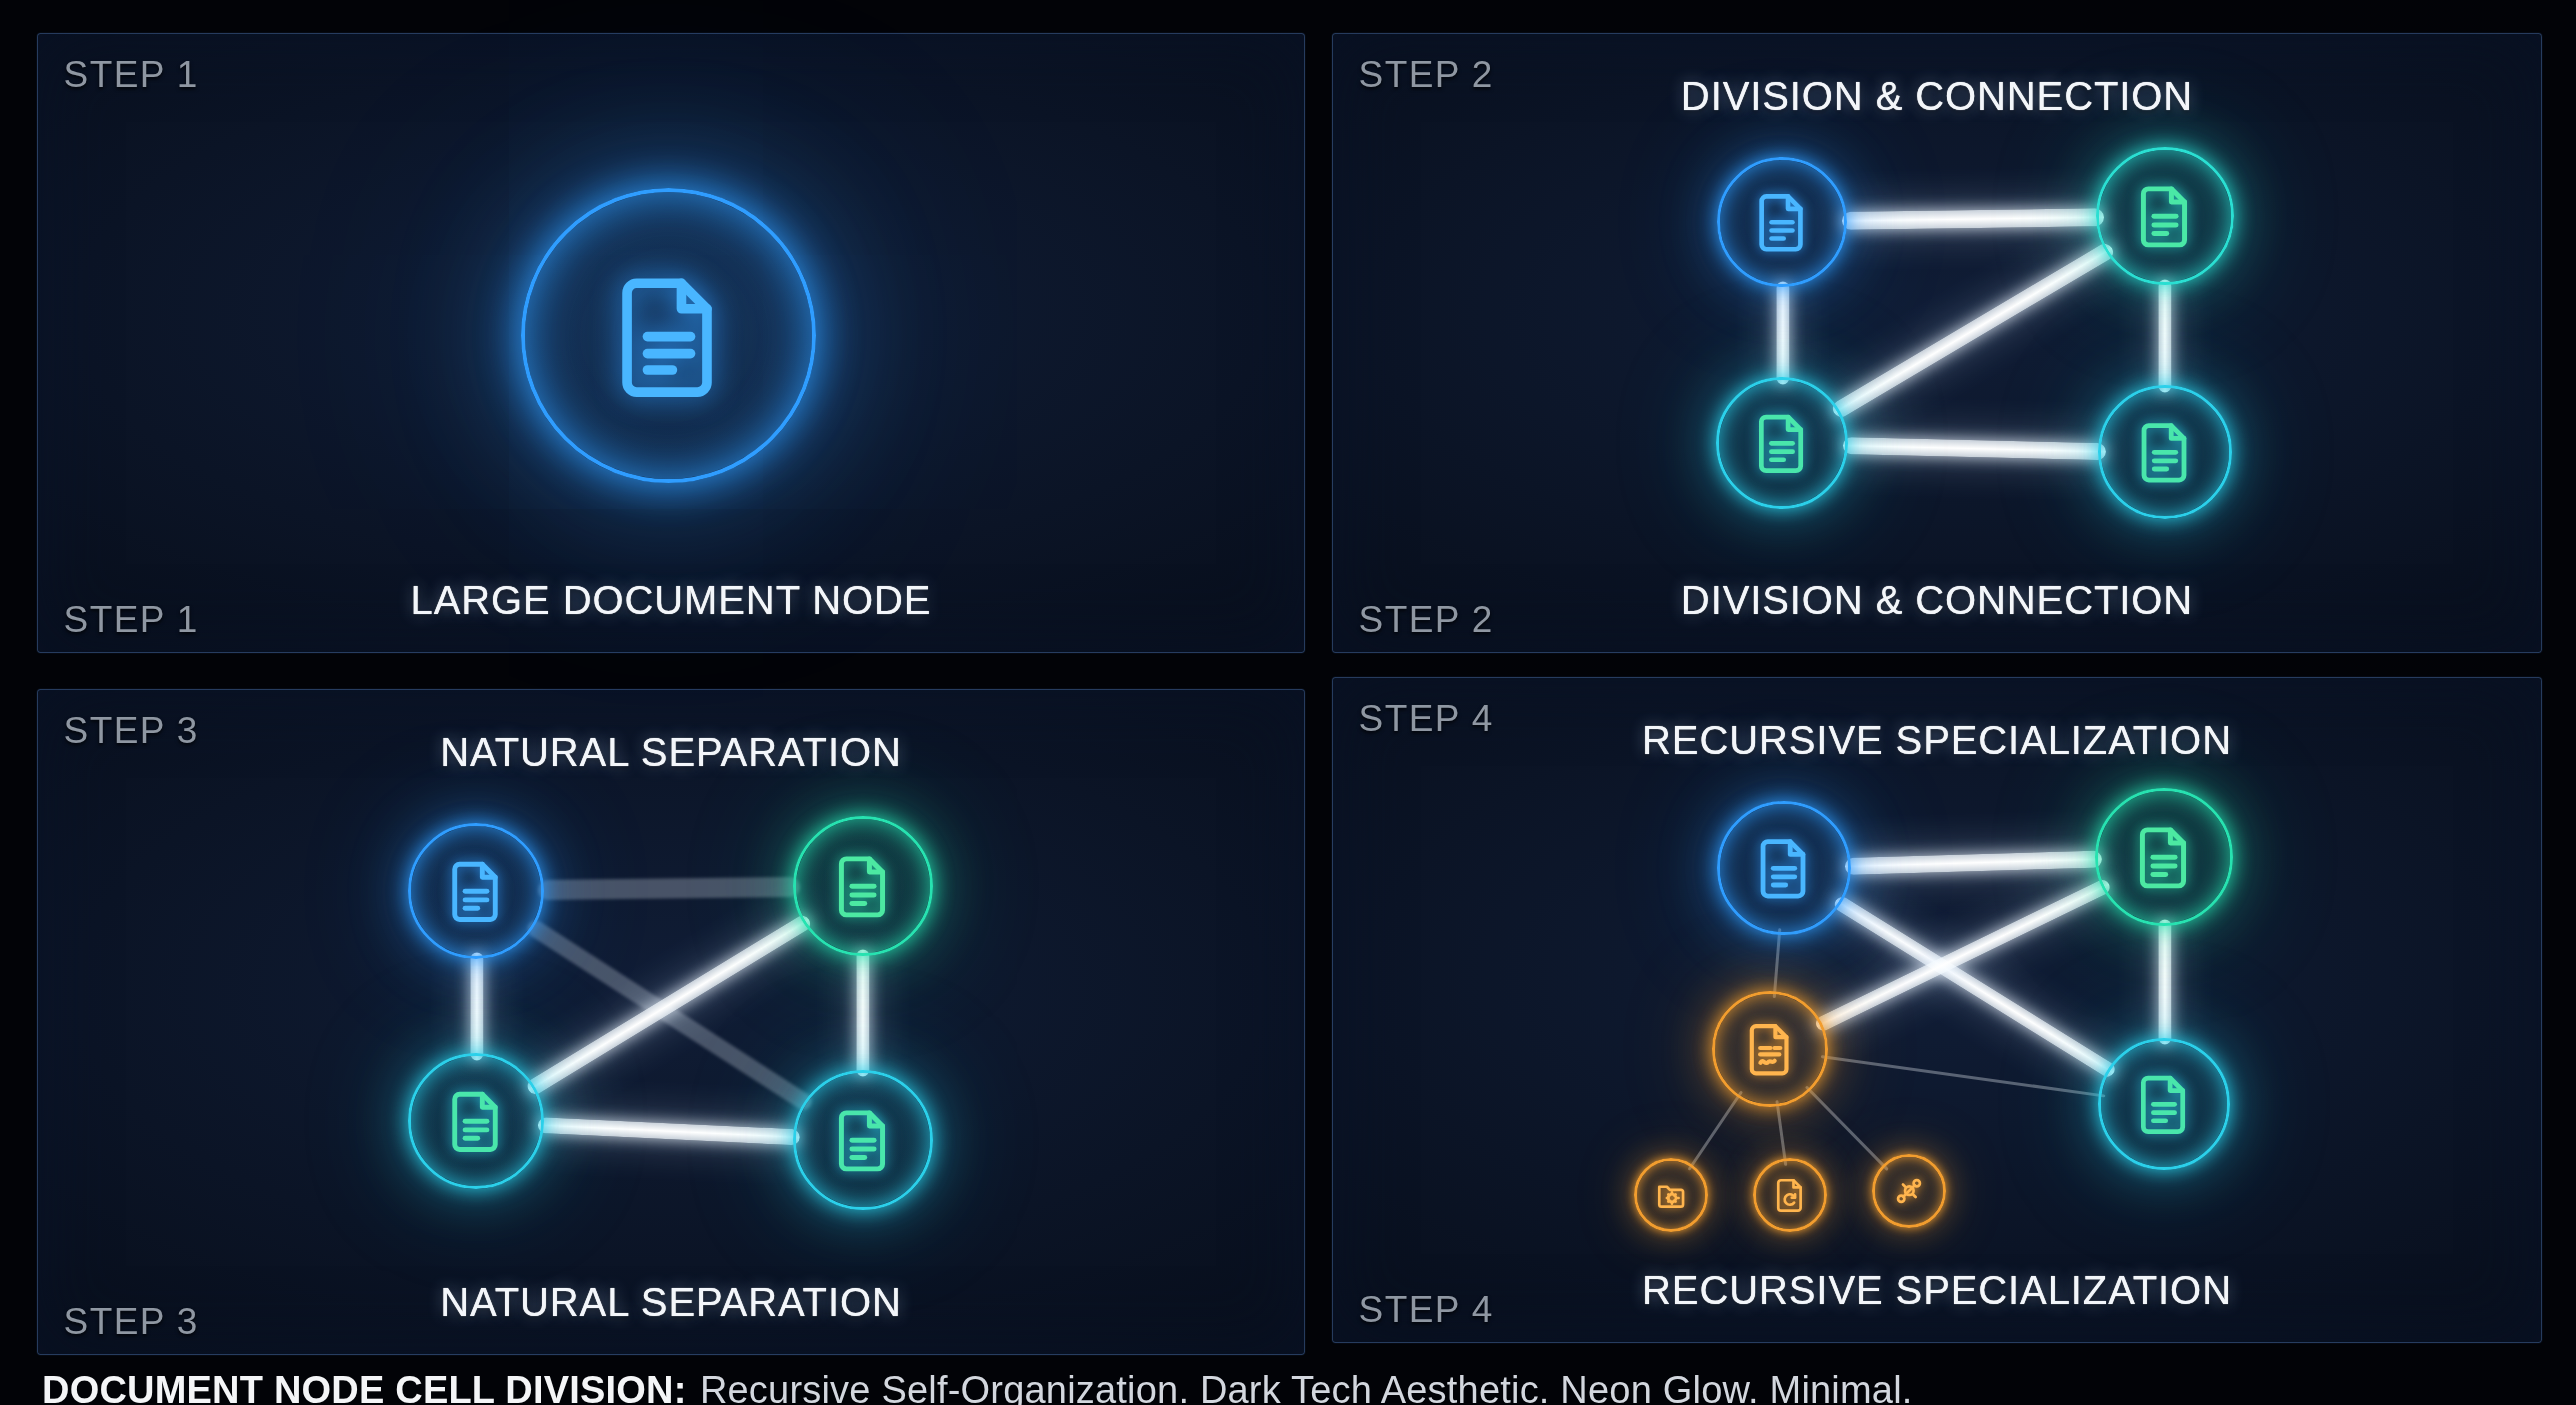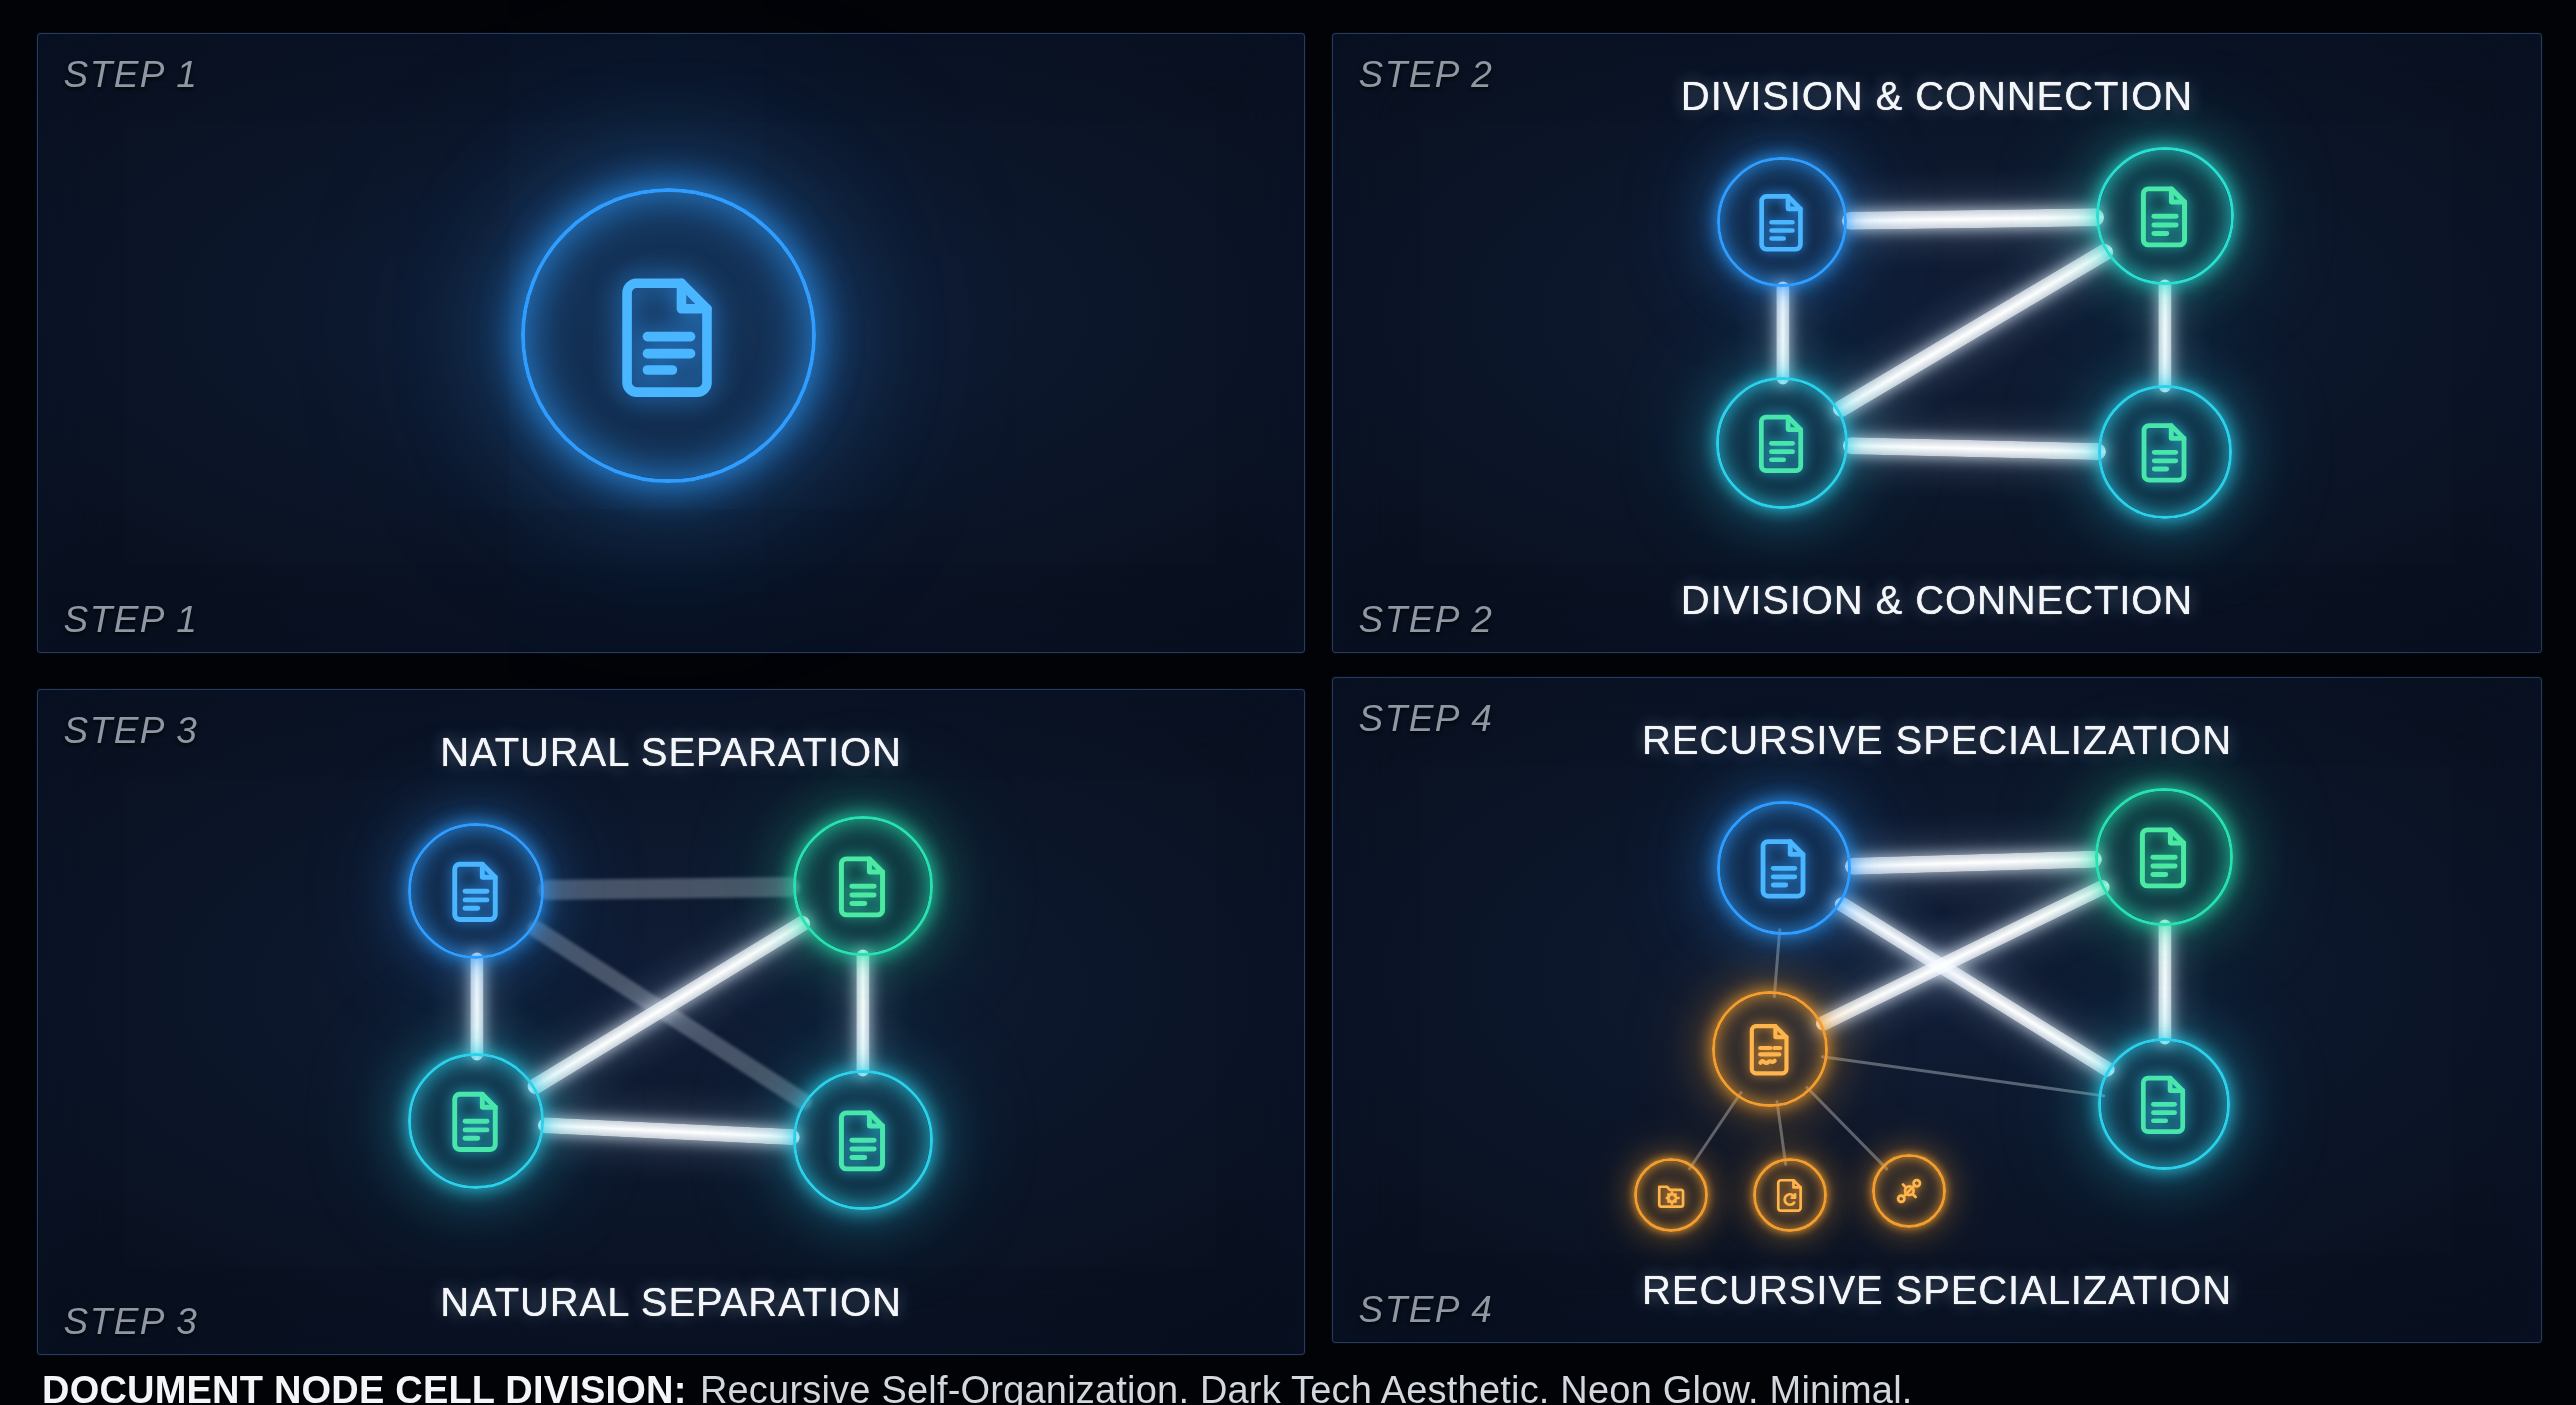--- a/index.html
+++ b/index.html
@@ -17,21 +17,20 @@
   .panel-1{left:37px;top:33px;width:1266px;height:618px;}
   .panel-2{left:1332px;top:33px;width:1208px;height:618px;}
   .panel-3{left:37px;top:677px;width:1266px;height:664px;margin-top:12px;}
   .panel-4{left:1332px;top:677px;width:1208px;height:664px;}
 
   .step-label{
     position:absolute;left:25.6px;z-index:4;
     font-size:37px;letter-spacing:1.4px;color:#8f97a2;
     text-shadow:0 1.8px 3.7px rgba(0,0,0,0.8);
     white-space:nowrap;
-    font-style:italic;
   }
   .step-label.top{top:20px;}
   .step-label.bottom{bottom:11px;}
 
   .panel-title{
     position:absolute;left:0;width:100%;text-align:center;z-index:4;
     font-size:40px;letter-spacing:0.9px;color:#f3f6fa;
     text-shadow:0 0 0.9px #fff, 0 0 14.6px rgba(185,215,255,0.45), 0 1.8px 5.5px rgba(0,0,0,0.6);
     white-space:nowrap;
   }
@@ -86,20 +85,21 @@
             <svg viewBox="0 0 24 24">
               <path d="M6.3 2.7h7.9l4.5 4.5v13a1.7 1.7 0 0 1-1.7 1.7H6.3a1.7 1.7 0 0 1-1.7-1.7V4.4a1.7 1.7 0 0 1 1.7-1.7z"></path>
               <path d="M14.2 2.7v4.5h4.5"></path>
               <path d="M8.2 12.1h7.6"></path>
               <path d="M8.2 15.1h7.6"></path>
               <path d="M8.2 18h4.4"></path>
             </svg>
           </span>
         </div>
       </div>
+    <div class="panel-title bottom">LARGE DOCUMENT NODE</div>
     <span class="step-label bottom">STEP 1</span>
   </section>
 
   <section class="panel panel-2">
     <span class="step-label top">STEP 2</span>
     <div class="panel-title top">DIVISION &amp; CONNECTION</div>
     <div class="layer">
         <div class="edge edge-bright" style="left: 509px; top: 178px; width: 262px; height: 18.3px; transform-origin: 0px 50%; transform: rotate(-0.014353rad);"></div>
         <div class="edge edge-bright" style="left: 450px; top: 241px; width: 103px; height: 12.8px; transform-origin: 0px 50%; transform: rotate(1.5708rad);"></div>
         <div class="edge edge-bright" style="left: 779px; top: 206px; width: 323px; height: 16.5px; transform-origin: 0px 50%; transform: rotate(2.60611rad);"></div>

